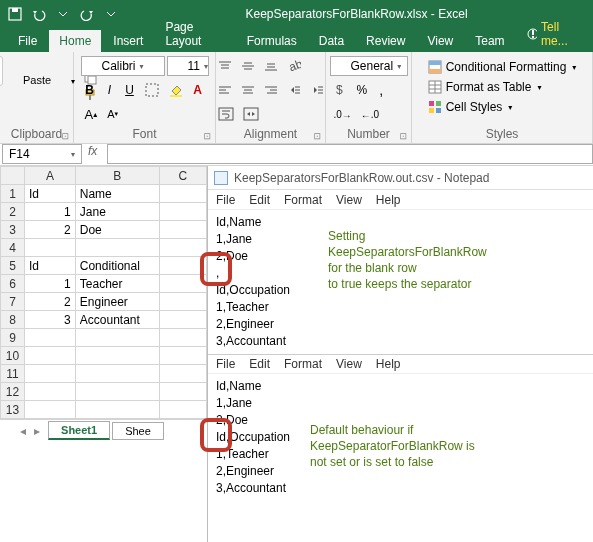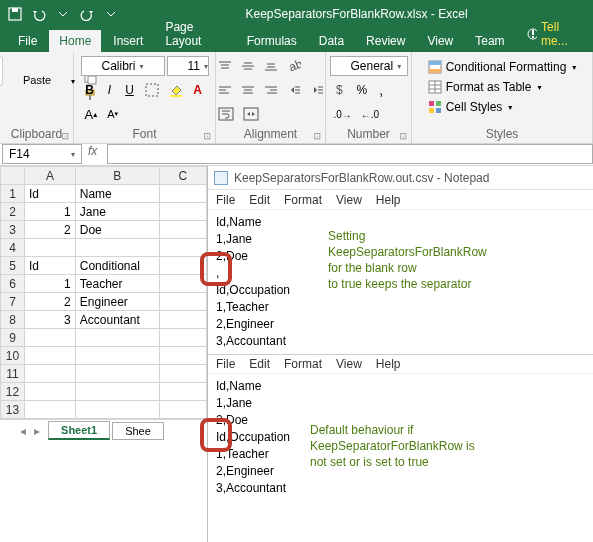--- a/index.html
+++ b/index.html
@@ -502,14 +502,14 @@
 
 <div class="anno" style="left:328px;top:228px">
   <div>Setting</div>
   <div>KeepSeparatorsForBlankRow</div>
   <div>for the blank row</div>
   <div>to true keeps the separator</div>
 </div>
 <div class="anno" style="left:310px;top:422px">
   <div>Default behaviour if</div>
   <div>KeepSeparatorForBlankRow is</div>
-  <div>not set or is set to true</div>
+  <div>not set or is set to false</div>
 </div>
 
 </body></html>

